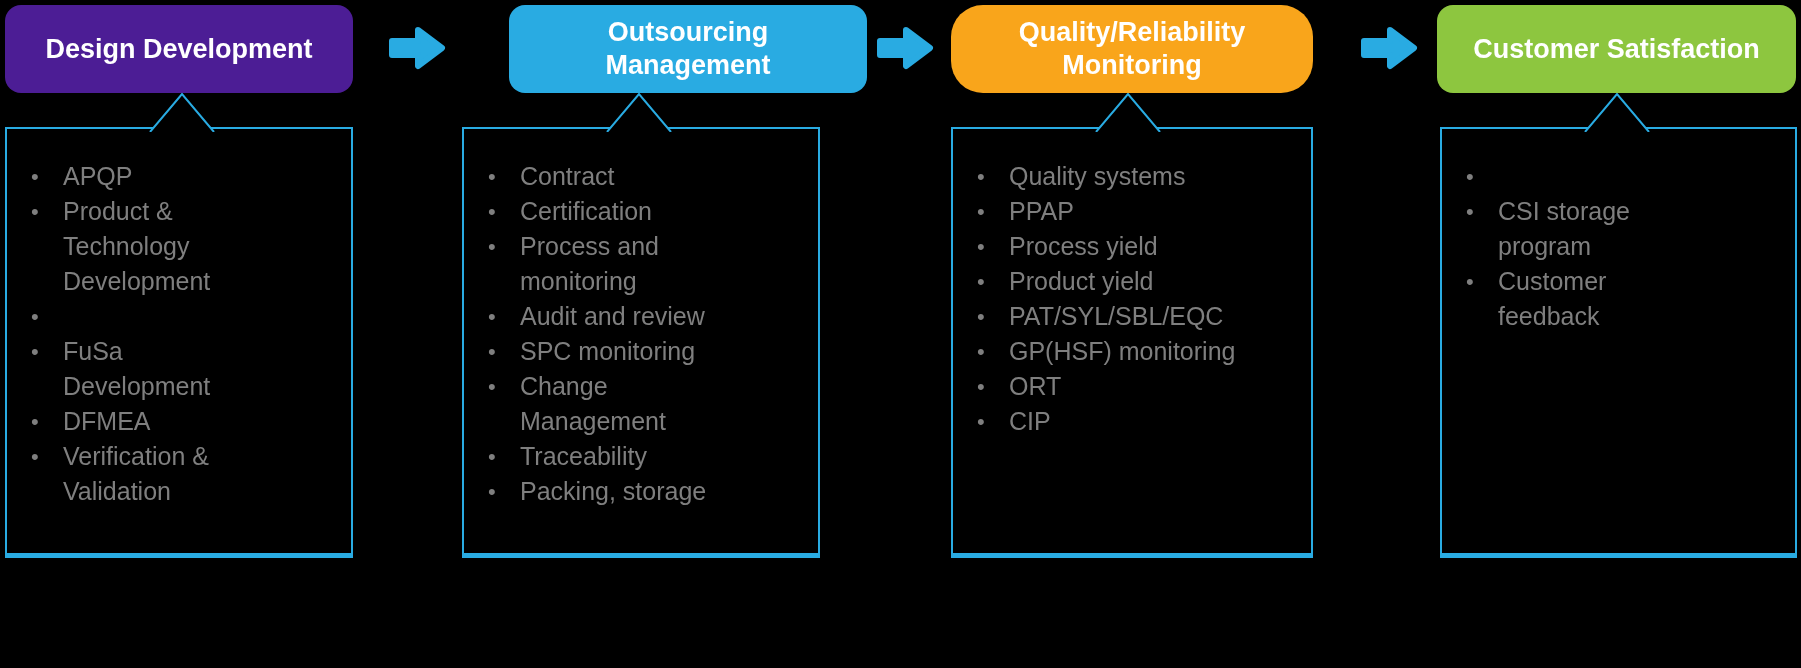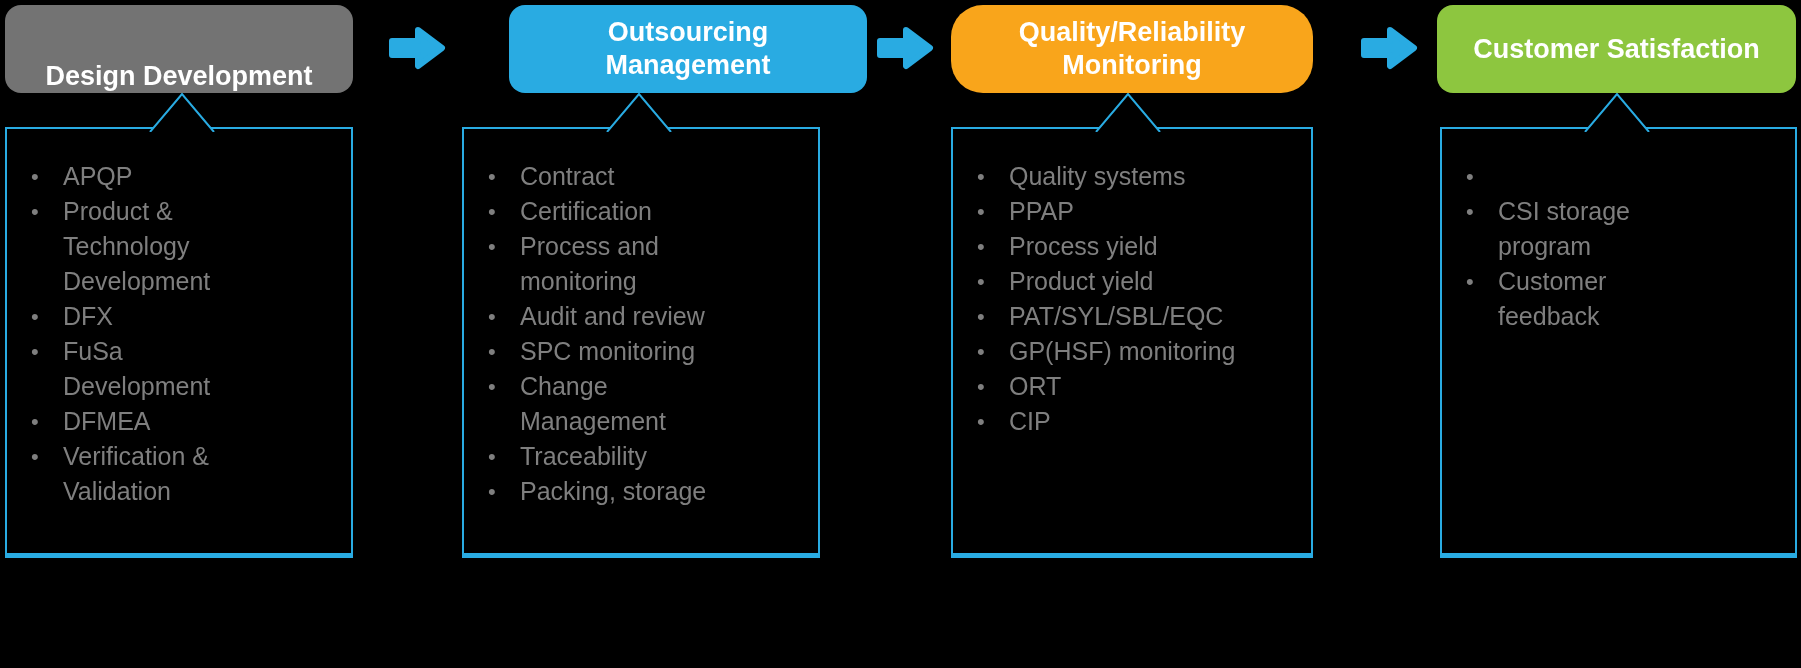--- a/index.html
+++ b/index.html
@@ -46,21 +46,21 @@
   .p1 li.item{padding-right:100px;}
   .p2 li.item{padding-right:90px;}
   .p3 li.item{padding-right:40px;}
   .p4 li.item{padding-right:120px;}
 </style>
 </head>
 <body>
 
 <div class="canvas" style="background: rgb(0, 0, 0);">
 
-  <div class="stage-header h1" style="background: #737373; align-items: flex-end;">
+  <div class="stage-header h1" style="background: #4c1d95;">
     <span>Design Development</span>
   </div>
   <div class="stage-header h2" style="background: rgb(41, 171, 226); margin-left: 47px;">
     <span>Outsourcing Management</span>
   </div>
   <div class="stage-header h3" style="background: rgb(249, 165, 27); border-radius: 32px;">
     <span>Quality/Reliability Monitoring</span>
   </div>
   <div class="stage-header h4" style="background: rgb(141, 198, 63); justify-content: center;">
     <span>Customer Satisfaction</span>
@@ -84,21 +84,20 @@
       <li class="item">
           <span class="bullet">•</span>
           <span class="item-text">APQP</span>
         </li>
       <li class="item">
           <span class="bullet">•</span>
           <span class="item-text">Product &amp; Technology Development</span>
         </li>
       <li class="item">
           <span class="bullet">•</span>
-          <span class="item-text">DFX</span>
         </li>
       <li class="item">
           <span class="bullet">•</span>
           <span class="item-text">FuSa Development</span>
         </li>
       <li class="item">
           <span class="bullet">•</span>
           <span class="item-text">DFMEA</span>
         </li>
       <li class="item">

